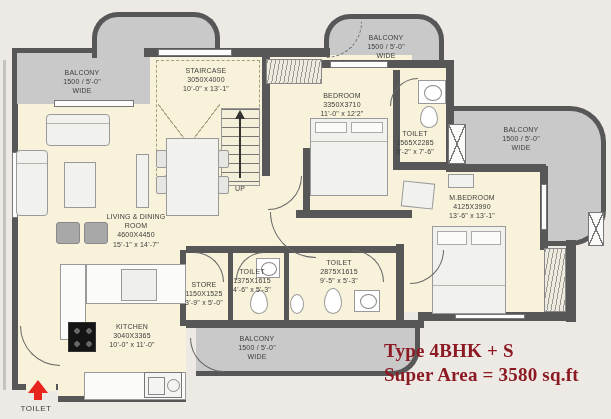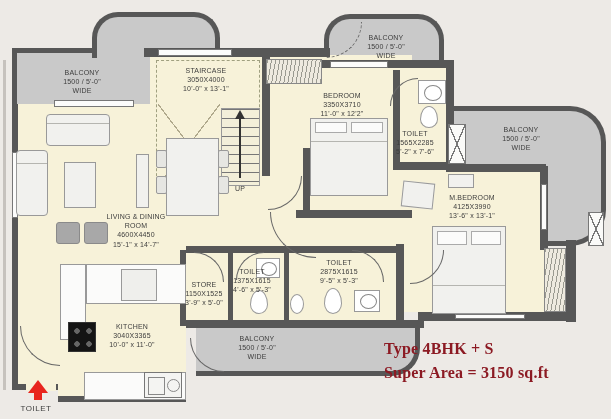--- a/index.html
+++ b/index.html
@@ -20,21 +20,21 @@
   .xbox{position:absolute;z-index:14;box-sizing:border-box;border:1px solid #777;background-color:#fafaf8;
     background-image:
       linear-gradient(to top right,transparent calc(50% - .7px),#777 calc(50% - .7px),#777 calc(50% + .7px),transparent calc(50% + .7px)),
       linear-gradient(to bottom right,transparent calc(50% - .7px),#777 calc(50% - .7px),#777 calc(50% + .7px),transparent calc(50% + .7px));}
   .hatch{position:absolute;z-index:14;box-sizing:border-box;border:1px solid #888;background-color:#eeeadf;
     background-image:repeating-linear-gradient(100deg,#9a9a90 0 1px,transparent 1px 4px);}
   .crossed{position:absolute;z-index:5;
     background-image:
       linear-gradient(to top right,transparent calc(50% - .6px),#b0a98c calc(50% - .6px),#b0a98c calc(50% + .6px),transparent calc(50% + .6px)),
       linear-gradient(to bottom right,transparent calc(50% - .6px),#b0a98c calc(50% - .6px),#b0a98c calc(50% + .6px),transparent calc(50% + .6px));}
-  .title-line{position:absolute;z-index:22;font-family:"Liberation Serif",serif;font-weight:700;color:#8c1a23;font-size:16px;letter-spacing:.2px;}
+  .title-line{position:absolute;z-index:22;font-family:"Liberation Serif",serif;font-weight:700;color:#8c1a23;font-size:19px;letter-spacing:.2px;}
   .pillow{position:absolute;background:#fbfbfa;border:1px solid #aaa;box-sizing:border-box;}
   .innerline{position:absolute;left:0;right:0;height:1px;background:#b5b5b0;}
 </style>
 </head>
 <body>
 
 <div id="plan">
 
   <div class="wall" style="left:3px;top:60px;width:3px;height:330px;background:#c6c2bd;z-index:0;"></div>
 
@@ -226,15 +226,15 @@
   </div>
   <div class="lbl" style="left:102px;top:322px;width:60px;">
     <div>KITCHEN</div>
       <div>3040X3365</div>
       <div>10'-0" x 11'-0"</div>
   </div>
   <div class="lbl" style="left:228px;top:184px;width:24px;">UP</div>
   <div class="lbl" style="left:12px;top:404px;width:48px;font-size:8px;letter-spacing:.5px;">TOILET</div>
 
   <div class="title-line" style="left:384px;top:340px;">Type 4BHK + S</div>
-  <div class="title-line" style="left:384px;top:364px;">Super Area = 3150 sq.ft</div>
+  <div class="title-line" style="left:384px;top:364px;">Super Area = 3580 sq.ft</div>
 
 </div>
 
 </body></html>

